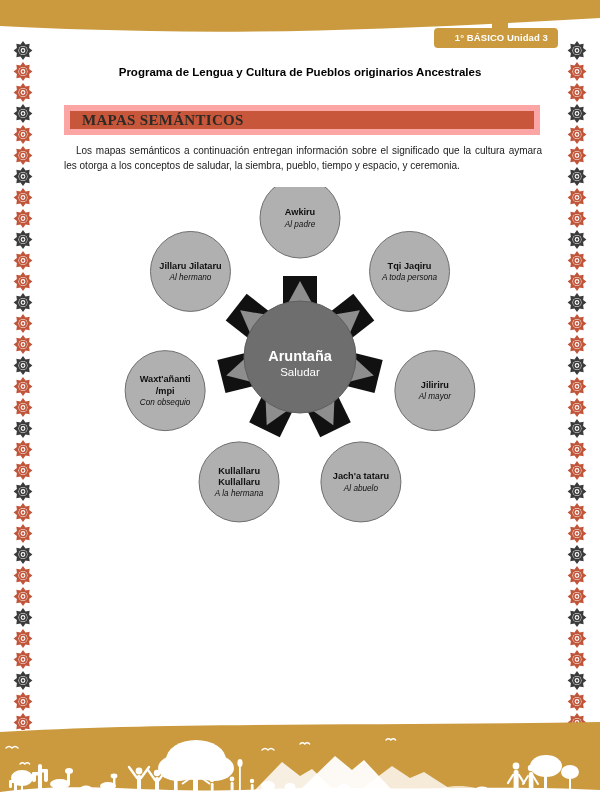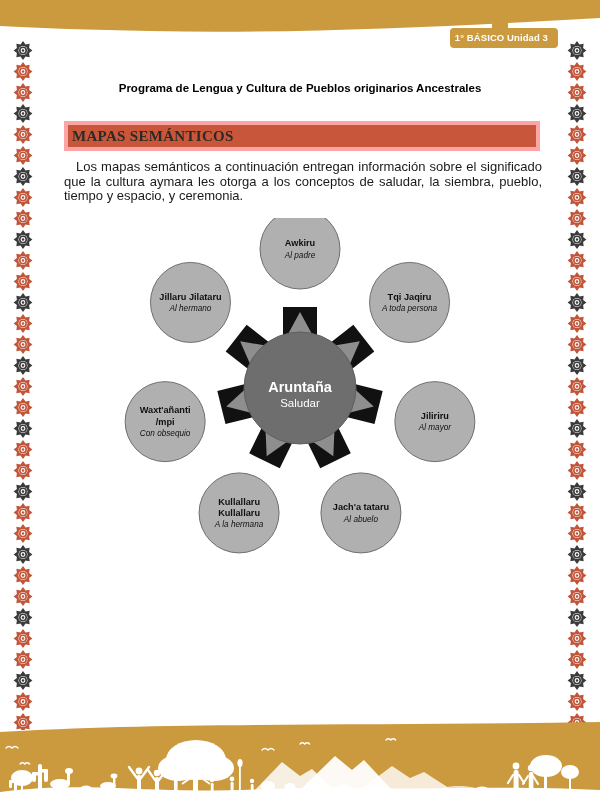--- a/index.html
+++ b/index.html
@@ -29,21 +29,21 @@
   .top-banner svg { display: block; }
 
   .unit-tab {
     position: absolute;
     right: 42px;
     top: 28px;
     background: #cb9a3e;
     color: #ffffff;
     font-size: 9.5px;
     font-weight: bold;
-    padding: 4px 10px 5px 5px;
+    padding: 4px 10px 5px 21px;
     border-radius: 4px;
     letter-spacing: .1px;
     white-space: nowrap;
     z-index: 6;
   }
   .unit-tab-stem {
     position: absolute;
     right: 92px;
     top: 20px;
     width: 16px;
@@ -67,56 +67,56 @@
     display: flex;
     flex-direction: column;
     align-items: center;
   }
   .medallion { display:block; margin: 0; }
 
   
   .content {
     position: absolute;
     left: 46px;
-    top: 62px;
+    top: 46px;
     width: 508px;
     height: 680px;
     z-index: 3;
   }
 
   .doc-title {
     text-align: center;
     font-size: 11.5px;
     font-weight: bold;
     color: #000000;
     line-height: 17px;
     margin: 18px 14px 0 14px;
   }
 
   .section-bar {
     margin: 24px 14px 0 18px;
     background: #c8563a;
-    border: 4px solid #fca5a5;
+    border: 6px solid #fca5a5;
     height: 30px;
     display: flex;
     align-items: center;
-    padding-left: 4px;
+    padding-left: 12px;
     box-sizing: border-box;
   }
   .section-bar-label {
     font-family: "Liberation Serif", serif;
     font-size: 15px;
     font-weight: bold;
     color: #2d2a26;
     letter-spacing: .3px;
   }
 
   .intro-para {
     margin: 9px 12px 0 18px;
-    font-size: 13px;
+    font-size: 10px;
     color: #1a1a1a;
     line-height: 14.5px;
     text-align: justify;
     text-indent: 12px;
   }
 
   
   .diagram {
     position: relative;
     width: 508px;

